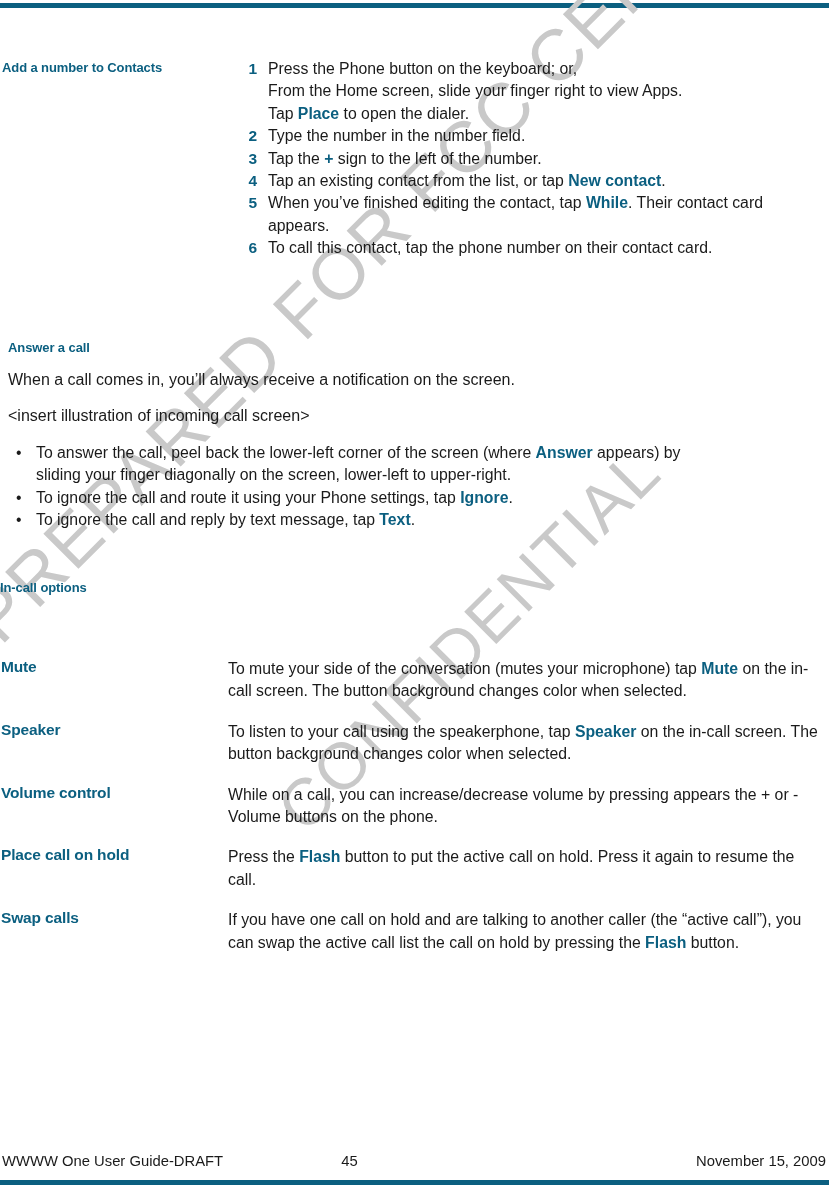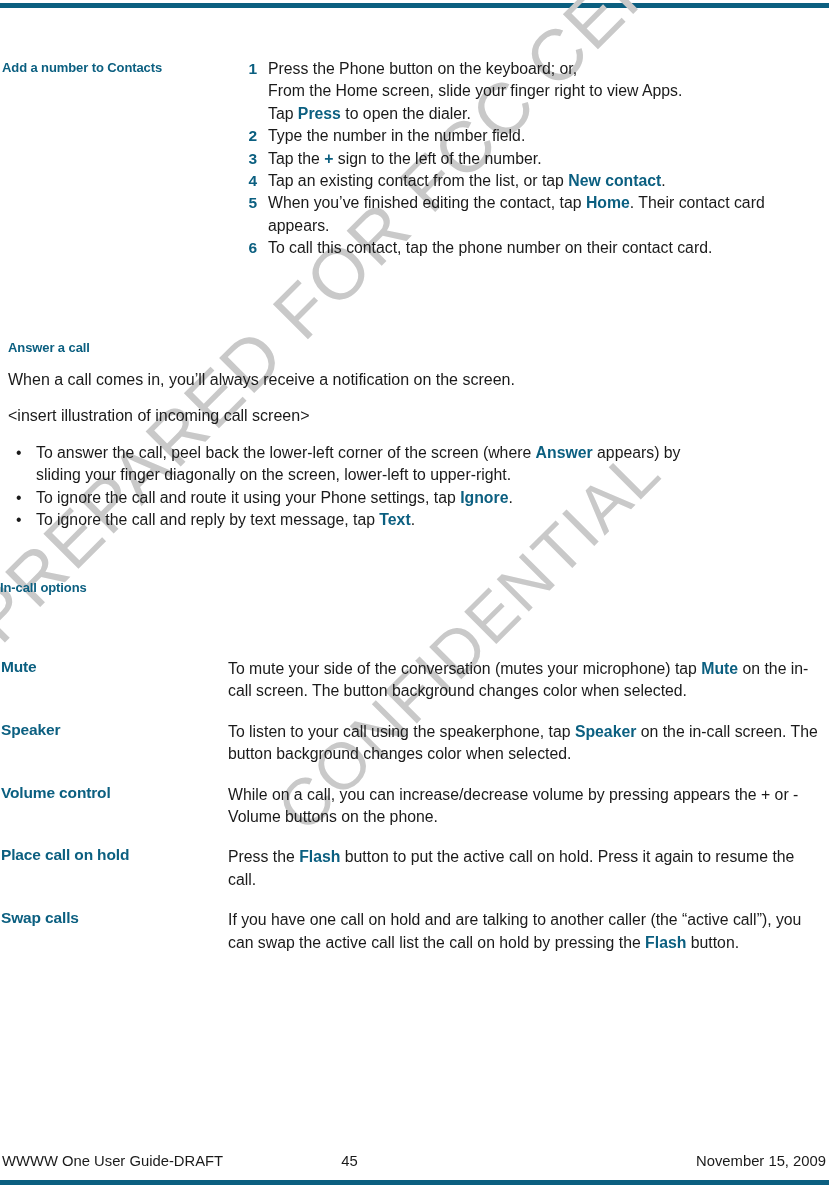--- a/index.html
+++ b/index.html
@@ -221,37 +221,37 @@
   <div class="wm wm-2">CONFIDENTIAL</div>
 </div>
 
 <div class="content">
 
   <div class="proc">
     <div class="h1 proc-heading">Add a number to Contacts</div>
     <div class="olist" id="procedure-step-list">
         <div class="oitem">
           <span class="num">1</span>
-          <div class="otext"><span>Press the Phone button on the keyboard; or,</span><br><span>From the Home screen, slide your finger right to view Apps.</span><br><span>Tap </span><span class="kw">Press</span><span> to open the dialer.</span></div>
+          <div class="otext"><span>Press the Phone button on the keyboard; or,</span><br><span>From the Home screen, slide your finger right to view Apps.</span><br><span>Tap </span><span class="kw">Place</span><span> to open the dialer.</span></div>
         </div>
         <div class="oitem">
           <span class="num">2</span>
           <div class="otext"><span>Type the number in the number field.</span></div>
         </div>
         <div class="oitem">
           <span class="num">3</span>
           <div class="otext"><span>Tap the </span><span class="kw">+</span><span> sign to the left of the number.</span></div>
         </div>
         <div class="oitem">
           <span class="num">4</span>
           <div class="otext"><span>Tap an existing contact from the list, or tap </span><span class="kw">New contact</span><span>.</span></div>
         </div>
         <div class="oitem">
           <span class="num">5</span>
-          <div class="otext"><span>When you’ve finished editing the contact, tap </span><span class="kw">Home</span><span>. Their contact card appears.</span></div>
+          <div class="otext"><span>When you’ve finished editing the contact, tap </span><span class="kw">While</span><span>. Their contact card appears.</span></div>
         </div>
         <div class="oitem">
           <span class="num">6</span>
           <div class="otext"><span>To call this contact, tap the phone number on their contact card.</span></div>
         </div>
       </div>
   </div>
 
   <div class="sec-answer">
     <span class="h1">Answer a call</span>

